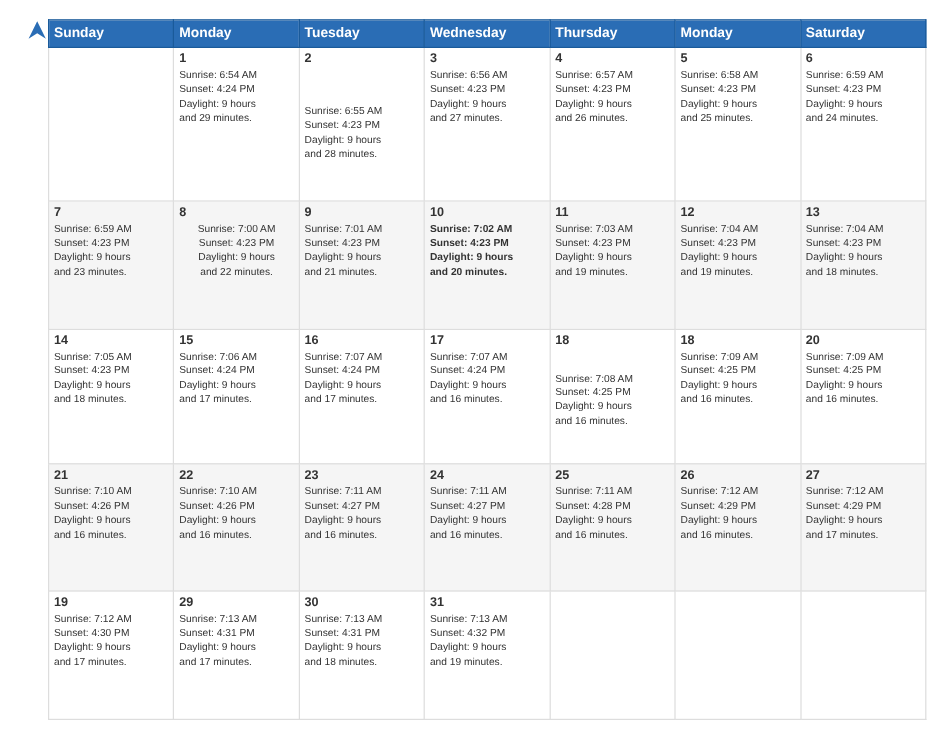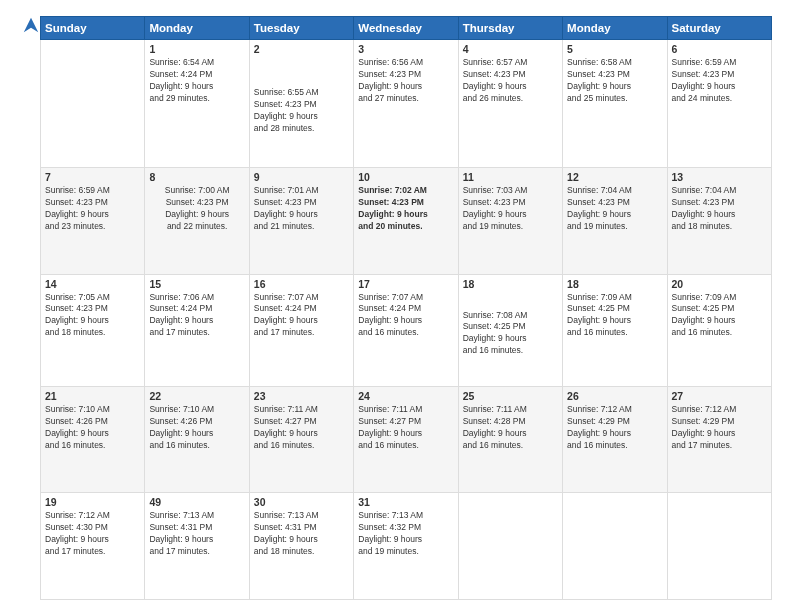--- a/index.html
+++ b/index.html
@@ -342,21 +342,21 @@
         </tr>
         <tr>
           <td>
             <span class="day-num">19</span>
             <div class="day-info" style="white-space: pre-line;">Sunrise: 7:12 AM
 Sunset: 4:30 PM
 Daylight: 9 hours
 and 17 minutes.</div>
           </td>
           <td>
-            <span class="day-num">49</span>
+            <span class="day-num">29</span>
             <div class="day-info" style="white-space: pre-line;">Sunrise: 7:13 AM
 Sunset: 4:31 PM
 Daylight: 9 hours
 and 17 minutes.</div>
           </td>
           <td>
             <span class="day-num">30</span>
             <div class="day-info" style="white-space: pre-line;">Sunrise: 7:13 AM
 Sunset: 4:31 PM
 Daylight: 9 hours

